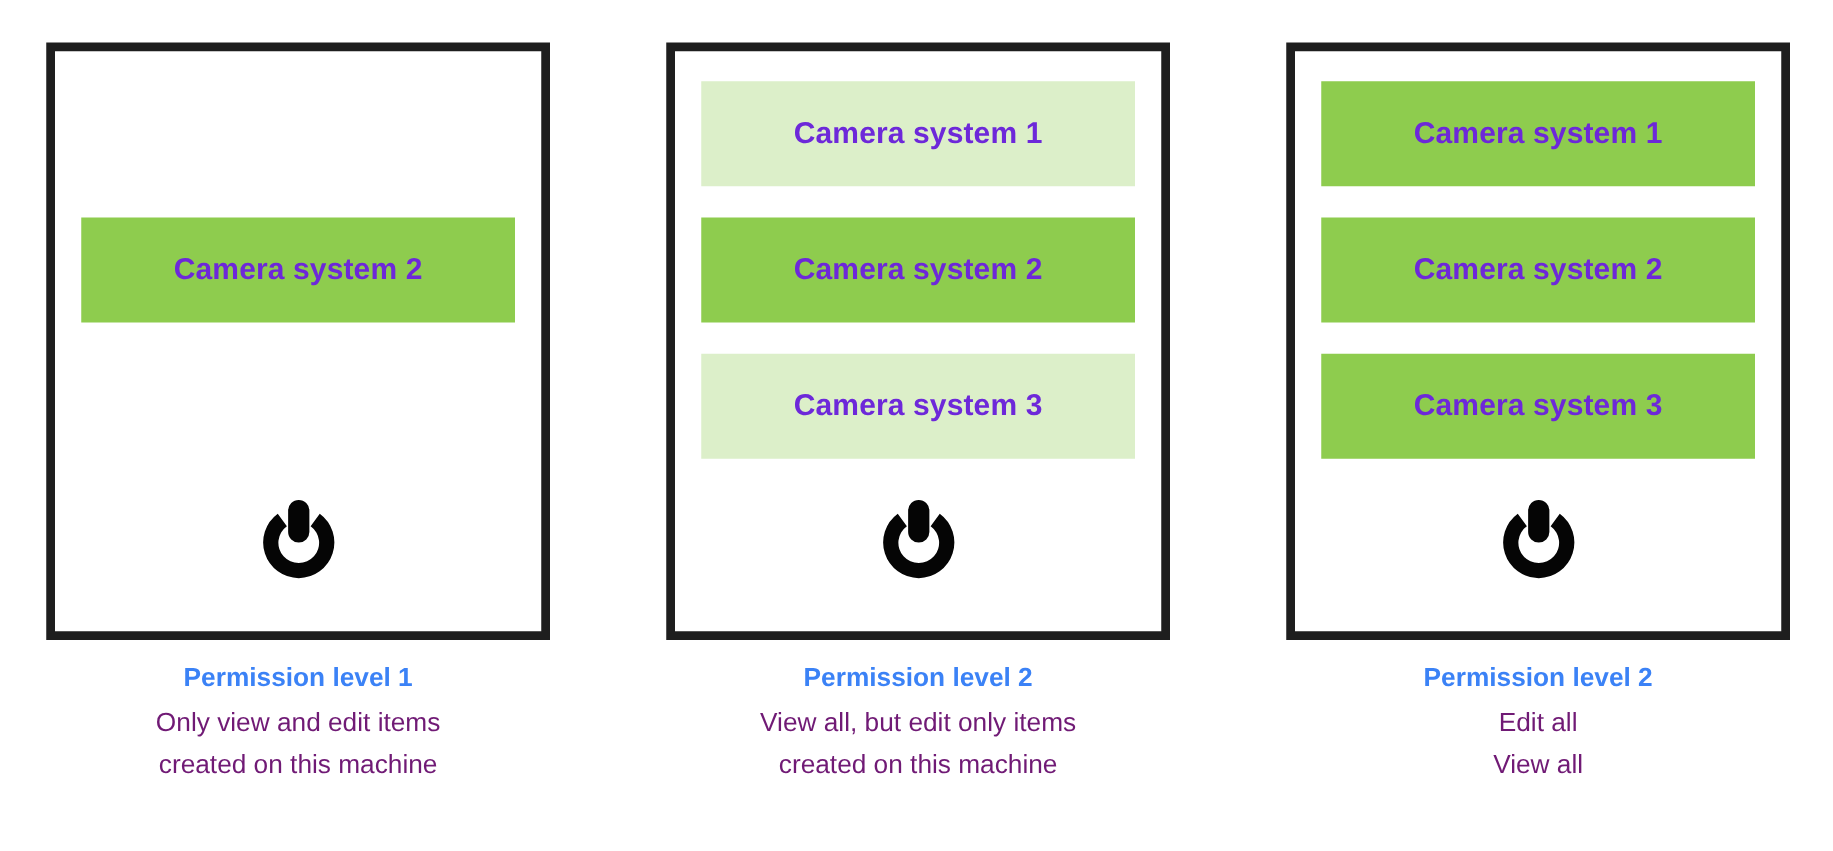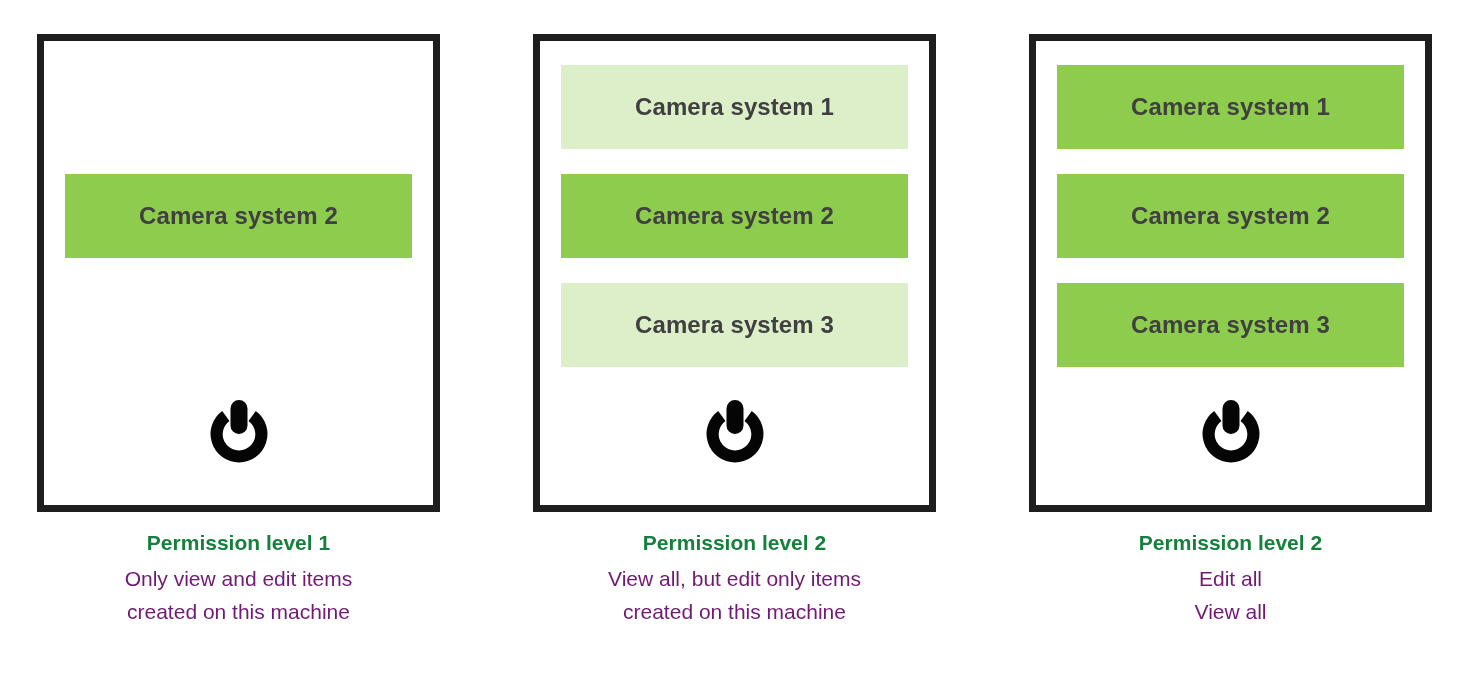--- a/index.html
+++ b/index.html
@@ -57,21 +57,21 @@
   }
   .system-bar:last-child { margin-bottom: 0; }
 
   .system-bar.state-full   { background: #8ECC4E; }
   .system-bar.state-faded  { background: #DCEFC9; }
   .system-bar.state-hidden { background: transparent; }
 
   .system-bar-label {
     font-size: 24px;
     font-weight: bold;
-    color: #404040;
+    color: #6d28d9;
     letter-spacing: 0.1px;
     white-space: nowrap;
   }
   .state-hidden .system-bar-label { visibility: hidden; }
 
   .power-icon-wrap {
     position: absolute;
     left: 0;
     right: 0;
     bottom: 41px;
@@ -84,21 +84,21 @@
   .caption {
     position: absolute;
     top: 528px;
     left: 0;
     width: 403px;
     text-align: center;
   }
   .caption-title {
     font-size: 21px;
     font-weight: bold;
-    color: #15803d;
+    color: #3b82f6;
     line-height: 30px;
     margin-bottom: 4px;
   }
   .caption-line {
     font-size: 21px;
     font-weight: normal;
     color: #701a75;
     line-height: 33px;
     white-space: nowrap;
   }

